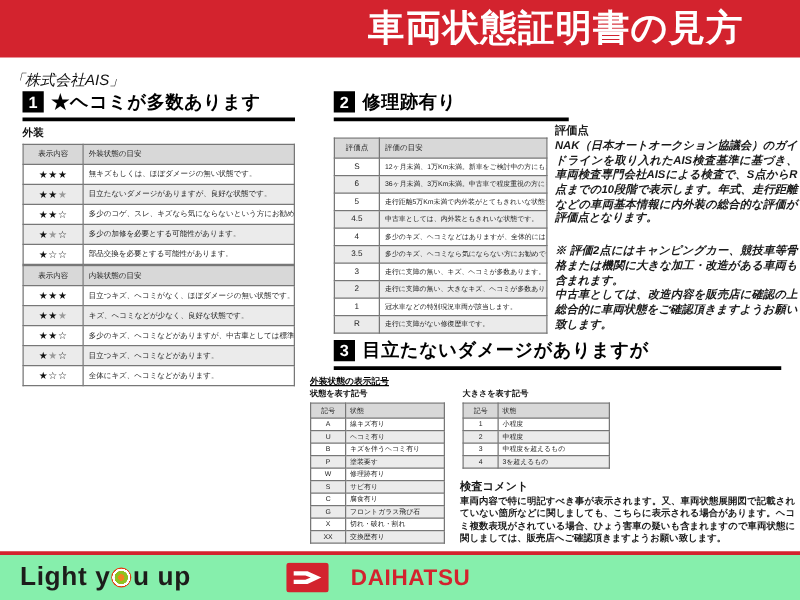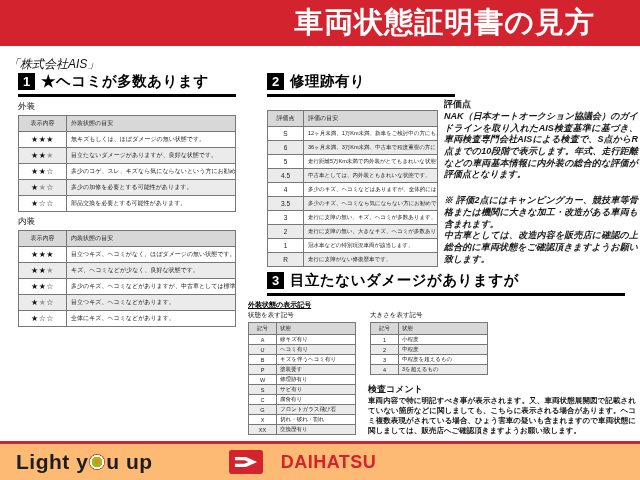--- a/index.html
+++ b/index.html
@@ -10,21 +10,21 @@
             display:flex; align-items:center; justify-content:flex-end; padding:0 45px; }
   .header .t { color:#fff; font-weight:bold; font-size:29px; letter-spacing:1px; }
 
   .company { position:absolute; top:56px; left:8px; font-size:12px; color:#111;font-style:italic; }
 
   .sec-heading { display:flex; align-items:center; gap:6px; border-bottom:3px solid #000; padding-bottom:3px; }
   .sec-num { background:#000; color:#fff; font-weight:bold; font-size:13px; width:17px; height:17px;
              display:flex; align-items:center; justify-content:center; }
   .sec-title { font-weight:bold; font-size:14.5px; color:#000; letter-spacing:0.5px; }
 
-  .tbl-label { font-weight:normal; font-size:8.5px; color:#111; margin:4px 0 2px 0; }
+  .tbl-label { font-weight:bold; font-size:8.5px; color:#111; margin:4px 0 2px 0; }
 
   table { border-collapse:collapse; width:100%; table-layout:fixed; }
   th, td { border:1px solid #777; color:#222; overflow:hidden; white-space:nowrap; }
   th { background:#d8d8d8; font-weight:normal; font-size:6px; text-align:left; padding:3px 4px; }
   td { font-size:6px; padding:3px 4px; background:#fff; }
   tbody tr:nth-child(even) td { background:#ebebeb; }
   td.c, th.c { text-align:center; padding:3px 1px; }
 
   .st { font-size:8px; letter-spacing:0.5px; }
   .st.f { color:#111; } .st.h { color:#999; } .st.e { color:#111; }
@@ -56,21 +56,21 @@
   .sizebox .w1 { width:28px; }
   .sizebox td { height:10px; font-size:5.5px; padding:1px 3px; }
   .sizebox th { font-size:5.5px; padding:2px 3px; }
 
   .comment { position:absolute; left:368px; top:383px; width:268px; color:#1a1a1a; }
   .comment .ct { font-weight:bold; font-size:9px; }
   .comment p { font-weight:bold; font-size:7.5px; line-height:1.35; text-align:justify; }
 
   .redline { position:absolute; left:0; top:441px; width:640px; height:3px; background:#d3232e; }
 
-  .footer { position:absolute; left:0; top:444px; width:640px; height:36px; background:#fdba74;
+  .footer { position:absolute; left:0; top:444px; width:640px; height:36px; background:#86efac;
             display:flex; align-items:center; }
   .slogan { display:flex; align-items:center; margin-left:16px; font-weight:bold; font-size:21px;
             color:#1d1d1b; letter-spacing:0.5px; }
   .o-light { display:inline-block; width:16px; height:16px; border-radius:50%; margin:0 1px;
              background:radial-gradient(circle, #f0831e 0 22%, #8dc21f 24% 46%, #ffffff 48% 62%, #e8380d 64% 100%); }
   .brand { display:flex; align-items:center; gap:18px; margin-left:76px; }
   .brand-text { color:#d3232e; font-weight:bold; font-size:18px; letter-spacing:0.5px; }
 </style>
 </head>
 <body>
@@ -112,21 +112,20 @@
           <tr>
             <td class="w1 c"><span class="st f">★</span><span class="st h">★</span><span class="st e">☆</span></td>
             <td>多少の加修を必要とする可能性があります。</td>
           </tr>
           <tr>
             <td class="w1 c"><span class="st f">★</span><span class="st e">☆</span><span class="st e">☆</span></td>
             <td>部品交換を必要とする可能性があります。</td>
           </tr>
         </tbody>
     </table>
-    <div class="tbl-label">内装</div>
     <table>
       <thead>
           <tr>
         <th class="w1 c">表示内容</th>
         <th>内装状態の目安</th>
       </tr>
         </thead>
       <tbody id="tb-int">
           <tr>
             <td class="w1 c"><span class="st f">★</span><span class="st f">★</span><span class="st f">★</span></td>

